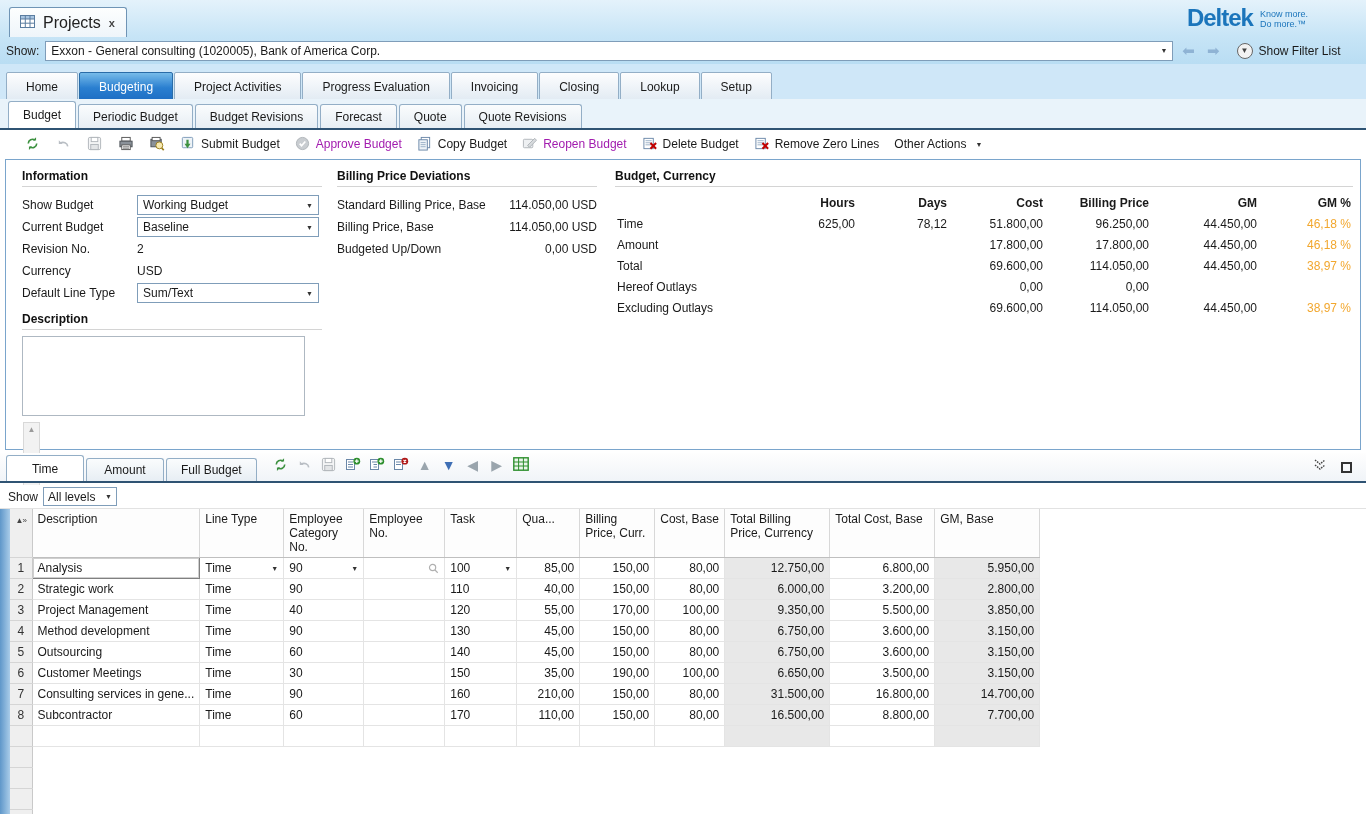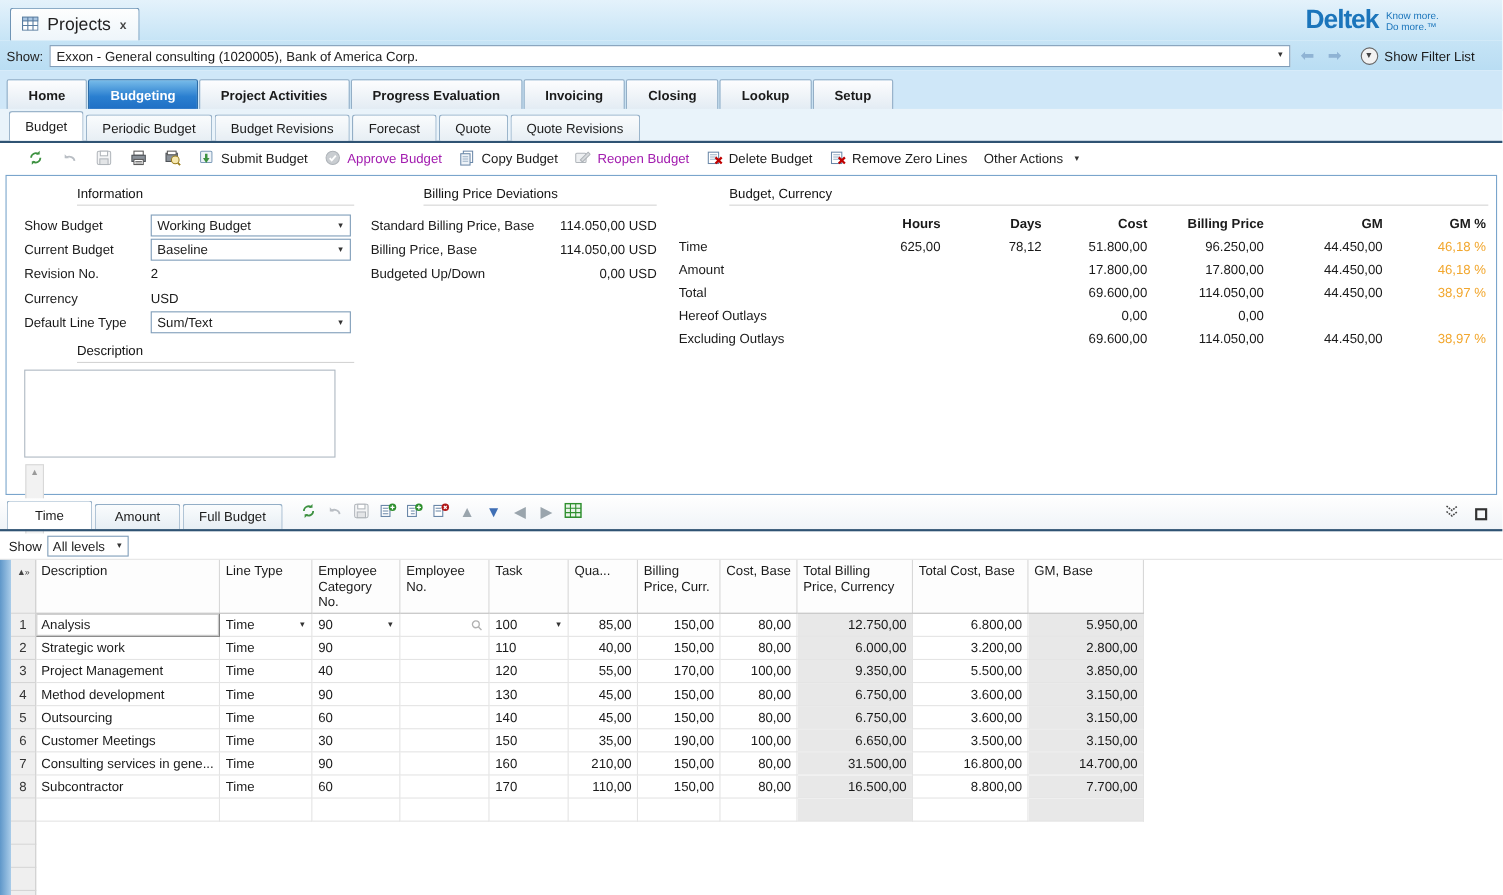--- a/index.html
+++ b/index.html
@@ -26,21 +26,21 @@
   .filter-select { width:1128px; height:20px; background:#fff; border:1px solid #7f9db9;
     display:flex; align-items:center; padding:0 5px; }
   .filter-select .val { flex:1; white-space:nowrap; overflow:hidden; }
   .dd-arrow { font-size:7px; color:#333; margin-left:4px; }
   .nav-arrow { font-size:15px; color:#8fb3d4; line-height:14px; padding:0 3px; }
   .chev-circle { width:16px; height:16px; border:1px solid #666; border-radius:50%;
     display:flex; align-items:center; justify-content:center; font-size:8px; color:#444; background:#f2f2f2; margin-left:8px; }
 
   
   .main-tabs { position:absolute; top:64px; left:0; right:0; height:37px; background:#cfe7f8;
-    display:flex; align-items:flex-end; padding-left:6px;font-weight:bold; }
+    display:flex; align-items:flex-end; padding-left:6px; }
   .mtab { height:29px; padding:0 19px; display:flex; align-items:center; justify-content:center;
     background:linear-gradient(#fdfdfe,#e2ebf3); border:1px solid #93aec6; margin-right:1px;
     border-radius:2px 2px 0 0; color:#1a1a1a; }
   .mtab.active { background:linear-gradient(#77bbe9,#2a7fd0 55%,#1e6ec4); color:#fff; border-color:#2a6ca8; }
 
   
   .sub-tabs { position:absolute; top:99px; left:0; right:0; height:31px; background:#e9f3fa;
     display:flex; align-items:flex-end; padding-left:8px; border-bottom:2px solid #2f5373; }
   .stab { height:24px; padding:0 14px; display:flex; align-items:center;
     background:linear-gradient(#fafcfd,#e7eef4); border:1px solid #93aec6; border-bottom:none;
@@ -52,21 +52,21 @@
     display:flex; align-items:center; padding-left:8px; gap:5px; }
   .tbtn { display:flex; align-items:center; gap:5px; padding:2px 5px; }
   .tbtn .cap { white-space:nowrap; }
   .tbtn.disabled .cap { color:#a21caf; }
   .icon16 { width:16px; height:16px; display:inline-block; }
   .uni { font-size:14px; line-height:16px; display:inline-block; width:16px; text-align:center; }
 
   
   .panel { position:absolute; top:159px; left:5px; width:1356px; height:291px;
     border:1px solid #7aa5cc; background:#fff; }
-  .sect-head { font-weight:normal; color:#111; padding-bottom:3px; border-bottom:1px solid #d4d4d4;margin-left:48px; }
+  .sect-head { font-weight:bold; color:#111; padding-bottom:3px; border-bottom:1px solid #d4d4d4; }
   .info { position:absolute; left:16px; top:9px; width:300px; }
   .frow { display:flex; align-items:center; height:22px; margin-top:0; }
   .frow .flab { width:115px; }
   .ctl { width:182px; height:20px; border:1px solid #7f9db9; background:#fff;
     display:flex; align-items:center; padding:0 5px; }
   .ctl .val { flex:1; white-space:nowrap; overflow:hidden; }
   .fields { margin-top:7px; }
   .bpd { position:absolute; left:331px; top:9px; width:260px; }
   .bpd .brow { display:flex; height:22px; align-items:center; }
   .bpd .blab { flex:1; }

